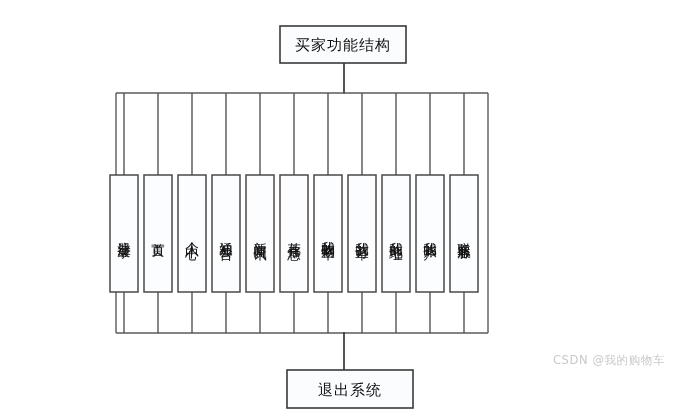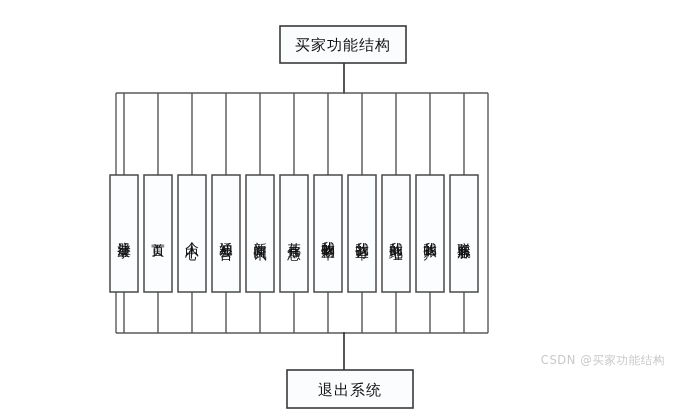--- a/index.html
+++ b/index.html
@@ -148,14 +148,14 @@
       <div class="leaf-label-wrap" style="left: 212px; top: 175px; width: 28px; height: 117px;">通知公告</div>
       <div class="leaf-label-wrap" style="left: 246px; top: 175px; width: 28px; height: 117px;">新闻资讯</div>
       <div class="leaf-label-wrap" style="left: 280px; top: 175px; width: 28px; height: 117px;">花卉信息</div>
       <div class="leaf-label-wrap" style="left: 314px; top: 175px; width: 28px; height: 117px;">我的购物车</div>
       <div class="leaf-label-wrap" style="left: 348px; top: 175px; width: 28px; height: 117px;">我的订单</div>
       <div class="leaf-label-wrap" style="left: 382px; top: 175px; width: 28px; height: 117px;">我的地址</div>
       <div class="leaf-label-wrap" style="left: 416px; top: 175px; width: 28px; height: 117px;">我的账户</div>
       <div class="leaf-label-wrap" style="left: 450px; top: 175px; width: 28px; height: 117px;">联系客服</div>
     </div>
 
-  <div class="watermark">CSDN @买家功能结构</div>
+  <div class="watermark">CSDN @我的购物车</div>
 </div>
 
 </body></html>

